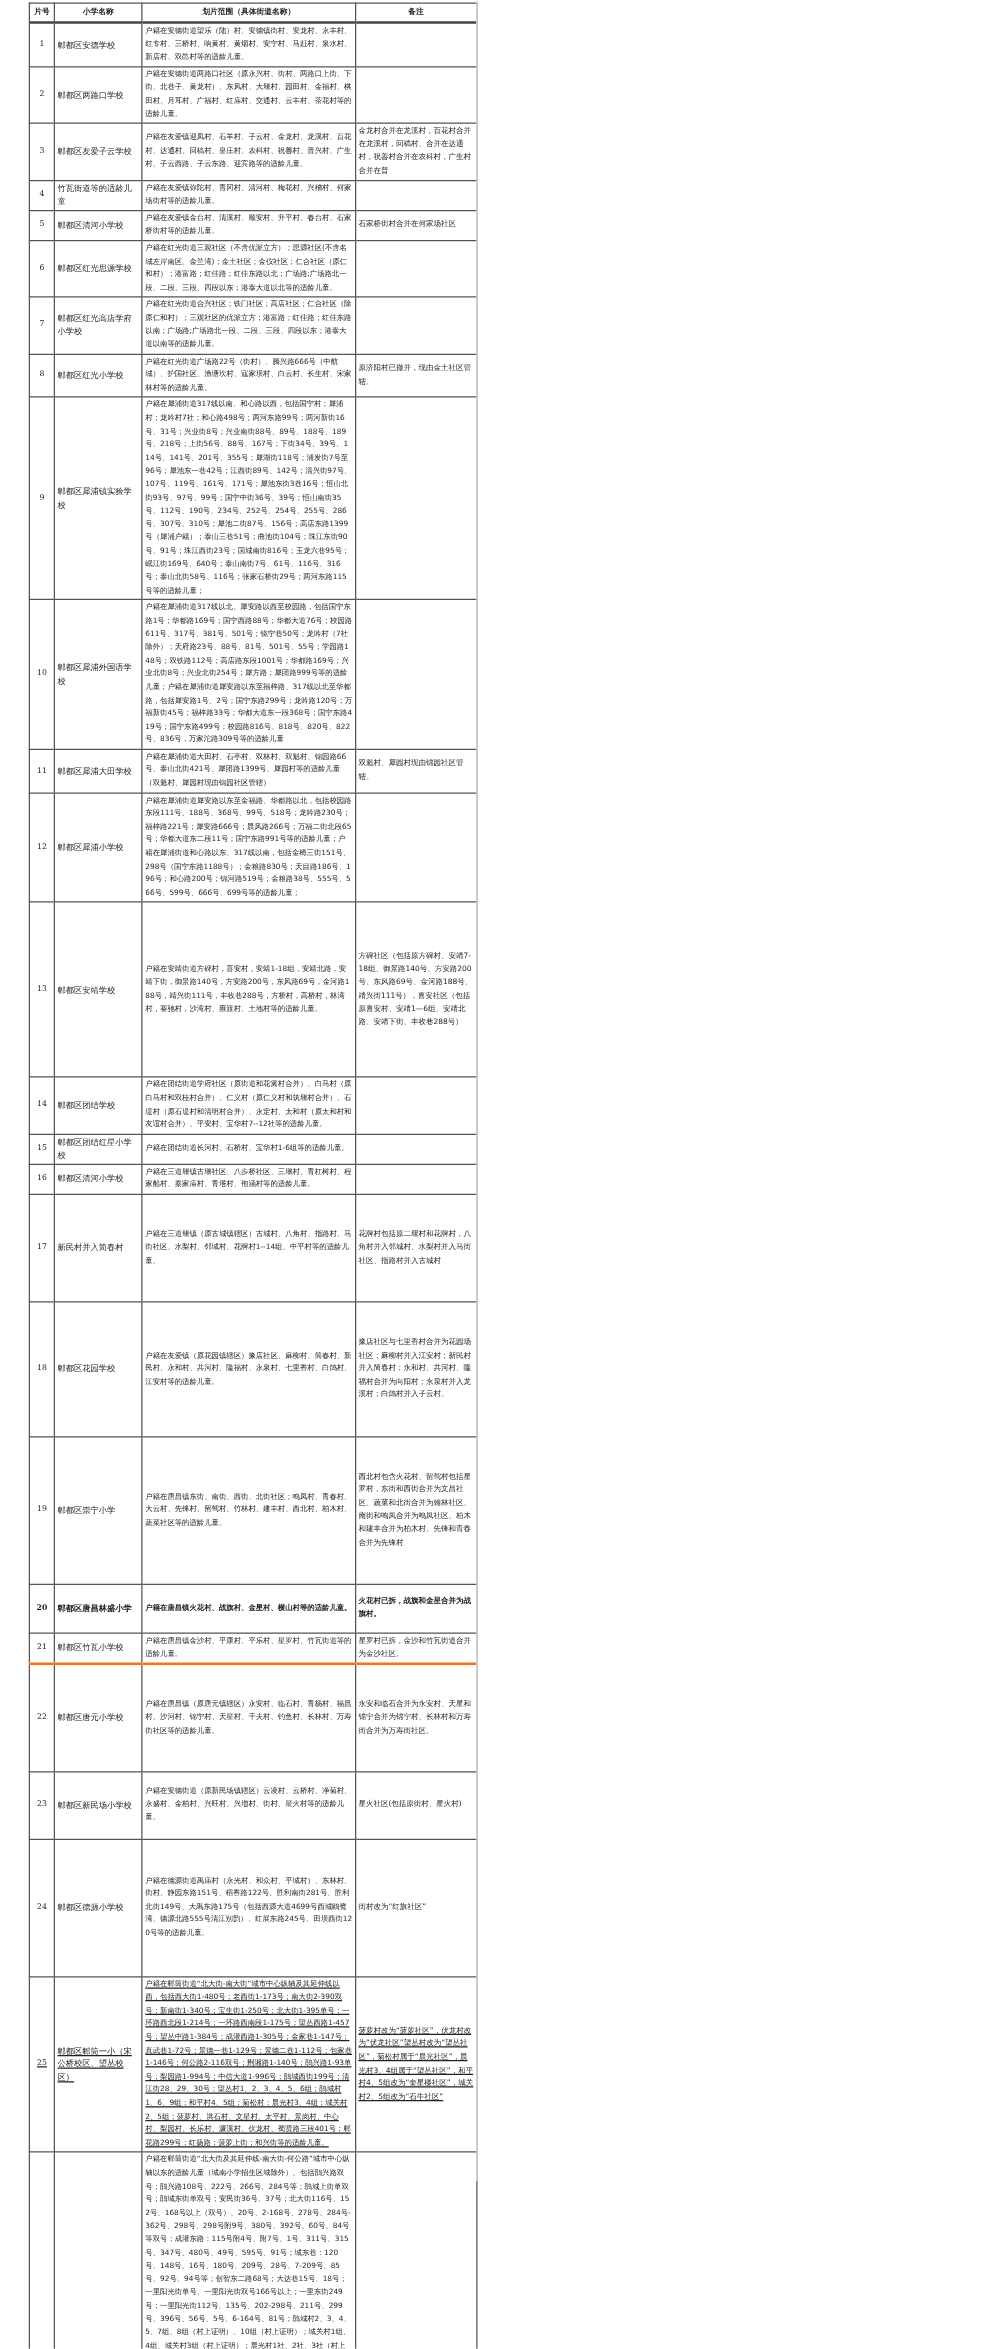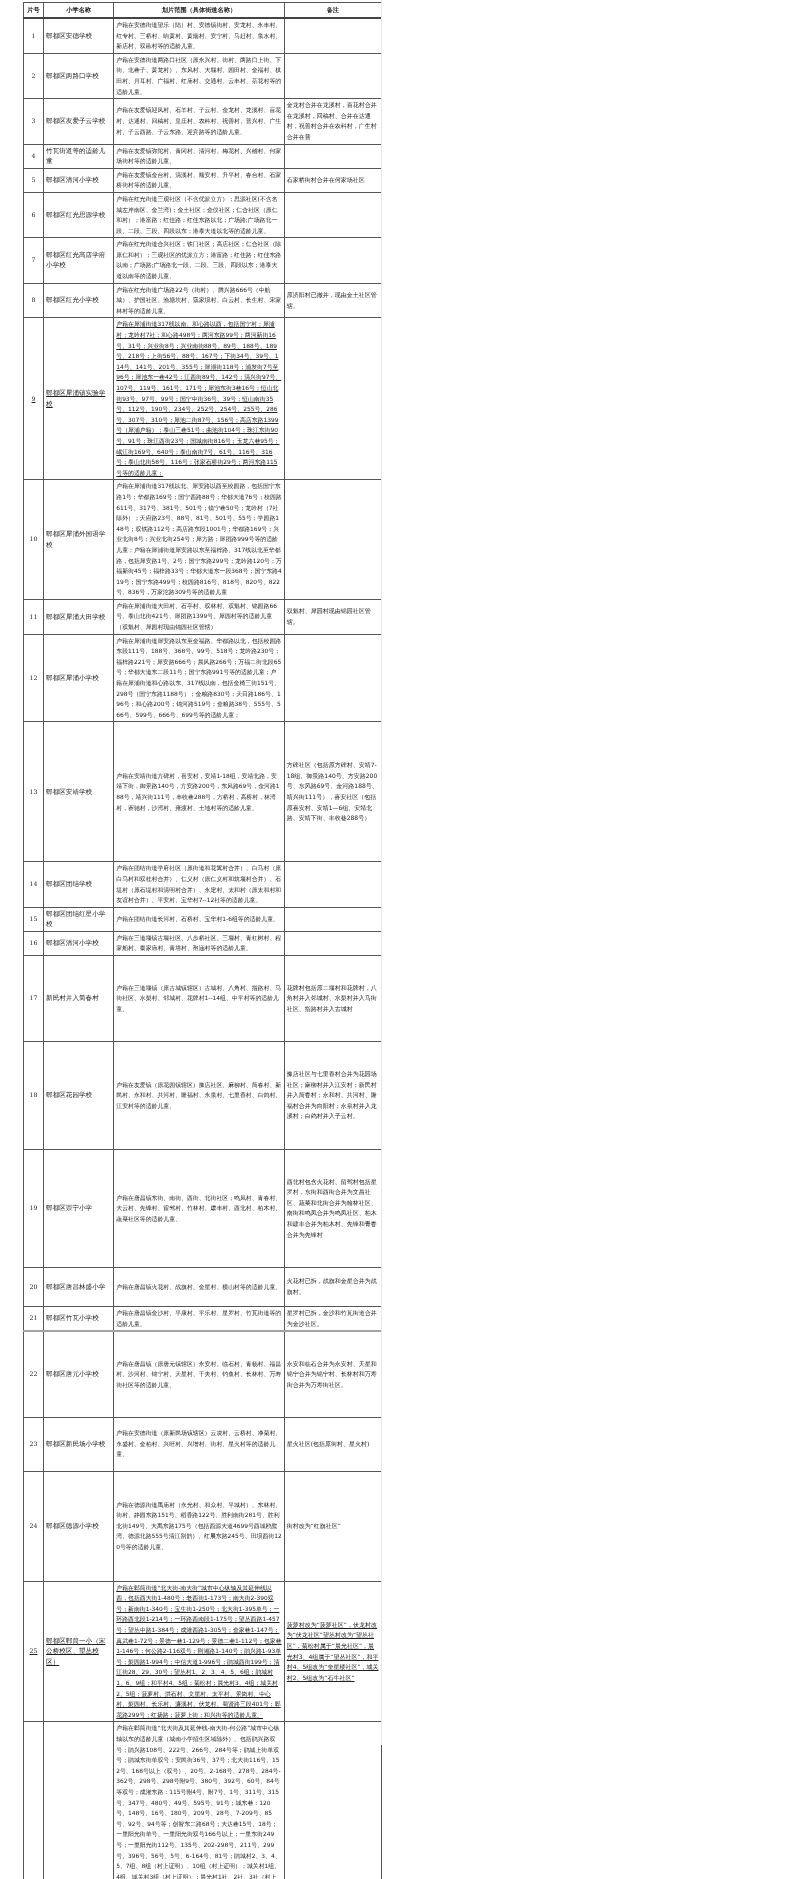--- a/index.html
+++ b/index.html
@@ -4,21 +4,21 @@
 <style>
   html, body { margin: 0; padding: 0; background: #ffffff; }
   body { width: 799px; height: 1879px; overflow: hidden; position: relative; font-family: "DejaVu Sans", "Liberation Sans", sans-serif; color: #222; }
   table { border-collapse: collapse; position: absolute; left: 23px; top: 2px; width: 359px; table-layout: fixed; }
   td, th { border: 1px solid #555; padding: 1px 2px; vertical-align: middle; font-size: 6.2px; line-height: 10.5px; word-break: break-all; }
   th { font-weight: bold; text-align: center; height: 12px; border-bottom: 2px solid #444; }
   td.no { text-align: center; font-family: "DejaVu Serif", "Liberation Serif", serif; width: 20px; }
   td.name { font-size: 6.6px; line-height: 10.5px; }
   td.range { font-size: 5.9px; line-height: 10.6px; }
   td.note { font-size: 6.0px; line-height: 10.6px; }
-  tr.sep td { border-top: 2px solid #a3a3a3; }
+  tr.sep td { border-top: 2px solid #f97316; }
   .col-no { width: 20px; }
   .col-name { width: 70px; }
   .col-range { width: 170px; }
   .col-note { width: 97px; }
   .frame-left { position: absolute; left: 0; top: 0; width: 22px; height: 1879px; background: #fff; }
   .shade { position: absolute; left: 381px; top: 0; width: 1px; height: 1745px; background: #e8e8e8; }
 </style>
 </head>
 <body>
 
@@ -81,21 +81,21 @@
         <td class="name">郫都区红光高店学府小学校</td>
         <td class="range">户籍在红光街道合兴社区；铁门社区；高店社区；仁合社区（除原仁和村）；三观社区的优派立方；港富路；红佳路；红佳东路以南；广场路;广场路北一段、二段、三段、四段以东；港泰大道以南等的适龄儿童。</td>
         <td class="note"></td>
       </tr>
       <tr style="height: 32px;">
         <td class="no">8</td>
         <td class="name">郫都区红光小学校</td>
         <td class="range">户籍在红光街道广场路22号（街村）、腾兴路666号（中航城）、护国社区、渔塘坎村、寇家坝村、白云村、长生村、宋家林村等的适龄儿童。</td>
         <td class="note">原济阳村已撤并，现由金土社区管辖。</td>
       </tr>
-      <tr style="height: 140px; text-decoration: underline;">
+      <tr style="height: 140px;">
         <td class="no">9</td>
         <td class="name">郫都区犀浦镇实验学校</td>
         <td class="range">户籍在犀浦街道317线以南、和心路以西，包括国宁村；犀浦村；龙吟村7社；和心路498号；两河东路99号；两河新街16号、31号；兴业街8号；兴业南街88号、89号、188号、189号、218号；上街56号、88号、167号；下街34号、39号、114号、141号、201号、355号；犀湖街118号；浦发街7号至96号；犀池东一巷42号；江西街89号、142号；清兴街97号、107号、119号、161号、171号；犀池东街3巷16号；恒山北街93号、97号、99号；国宁中街36号、39号；恒山南街35号、112号、190号、234号、252号、254号、255号、286号、307号、310号；犀池二街87号、156号；高店东路1399号（犀浦户籍）；泰山三巷51号；曲池街104号；珠江东街90号、91号；珠江西街23号；国城南街816号；玉龙六巷95号；岷江街169号、640号；泰山南街7号、61号、116号、316号；泰山北街58号、116号；张家石桥街29号；两河东路115号等的适龄儿童；</td>
         <td class="note"></td>
       </tr>
       <tr style="height: 110px;">
         <td class="no">10</td>
         <td class="name">郫都区犀浦外国语学校</td>
         <td class="range">户籍在犀浦街道317线以北、犀安路以西至校园路，包括国宁东路1号；华都路169号；国宁西路88号；华都大道76号；校园路611号、317号、381号、501号；镜宁巷50号；龙吟村（7社除外）；天府路23号、88号、81号、501号、55号；学园路148号；双铁路112号；高店路东段1001号；华都路169号；兴业北街8号；兴业北街254号；犀方路；犀团路999号等的适龄儿童；户籍在犀浦街道犀安路以东至福梓路、317线以北至华都路，包括犀安路1号、2号；国宁东路299号；龙吟路120号；万福新街45号；福梓路33号；华都大道东一段368号；国宁东路419号；国宁东路499号；校园路816号、818号、820号、822号、836号，万家沱路309号等的适龄儿童</td>
         <td class="note"></td>
@@ -147,21 +147,21 @@
         <td class="name">郫都区花园学校</td>
         <td class="range">户籍在友爱镇（原花园镇辖区）豫店社区、麻柳村、简春村、新民村、永和村、共河村、隆福村、永泉村、七里香村、白鸽村、江安村等的适龄儿童。</td>
         <td class="note">豫店社区与七里香村合并为花园场社区；麻柳村并入江安村；新民村并入简春村；永和村、共河村、隆福村合并为向阳村；永泉村并入龙溪村；白鸽村并入子云村。</td>
       </tr>
       <tr style="height: 118px;">
         <td class="no">19</td>
         <td class="name">郫都区崇宁小学</td>
         <td class="range">户籍在唐昌镇东街、南街、西街、北街社区；鸣凤村、青春村、大云村、先锋村、留驾村、竹林村、建丰村、西北村、柏木村、蔬菜社区等的适龄儿童。</td>
         <td class="note">西北村包含火花村、留驾村包括星罗村，东街和西街合并为文昌社区、蔬菜和北街合并为翰林社区、南街和鸣凤合并为鸣凤社区、柏木和建丰合并为柏木村、先锋和青春合并为先锋村</td>
       </tr>
-      <tr style="height: 39px;">
+      <tr style="height: 39px; font-weight: bold;">
         <td class="no">20</td>
         <td class="name">郫都区唐昌林盛小学</td>
         <td class="range">户籍在唐昌镇火花村、战旗村、金星村、横山村等的适龄儿童。</td>
         <td class="note">火花村已拆，战旗和金星合并为战旗村。</td>
       </tr>
       <tr style="height: 24px; margin-top: 24px;">
         <td class="no">21</td>
         <td class="name">郫都区竹瓦小学校</td>
         <td class="range">户籍在唐昌镇金沙村、平康村、平乐村、星罗村、竹瓦街道等的适龄儿童。</td>
         <td class="note">星罗村已拆，金沙和竹瓦街道合并为金沙社区。</td>

